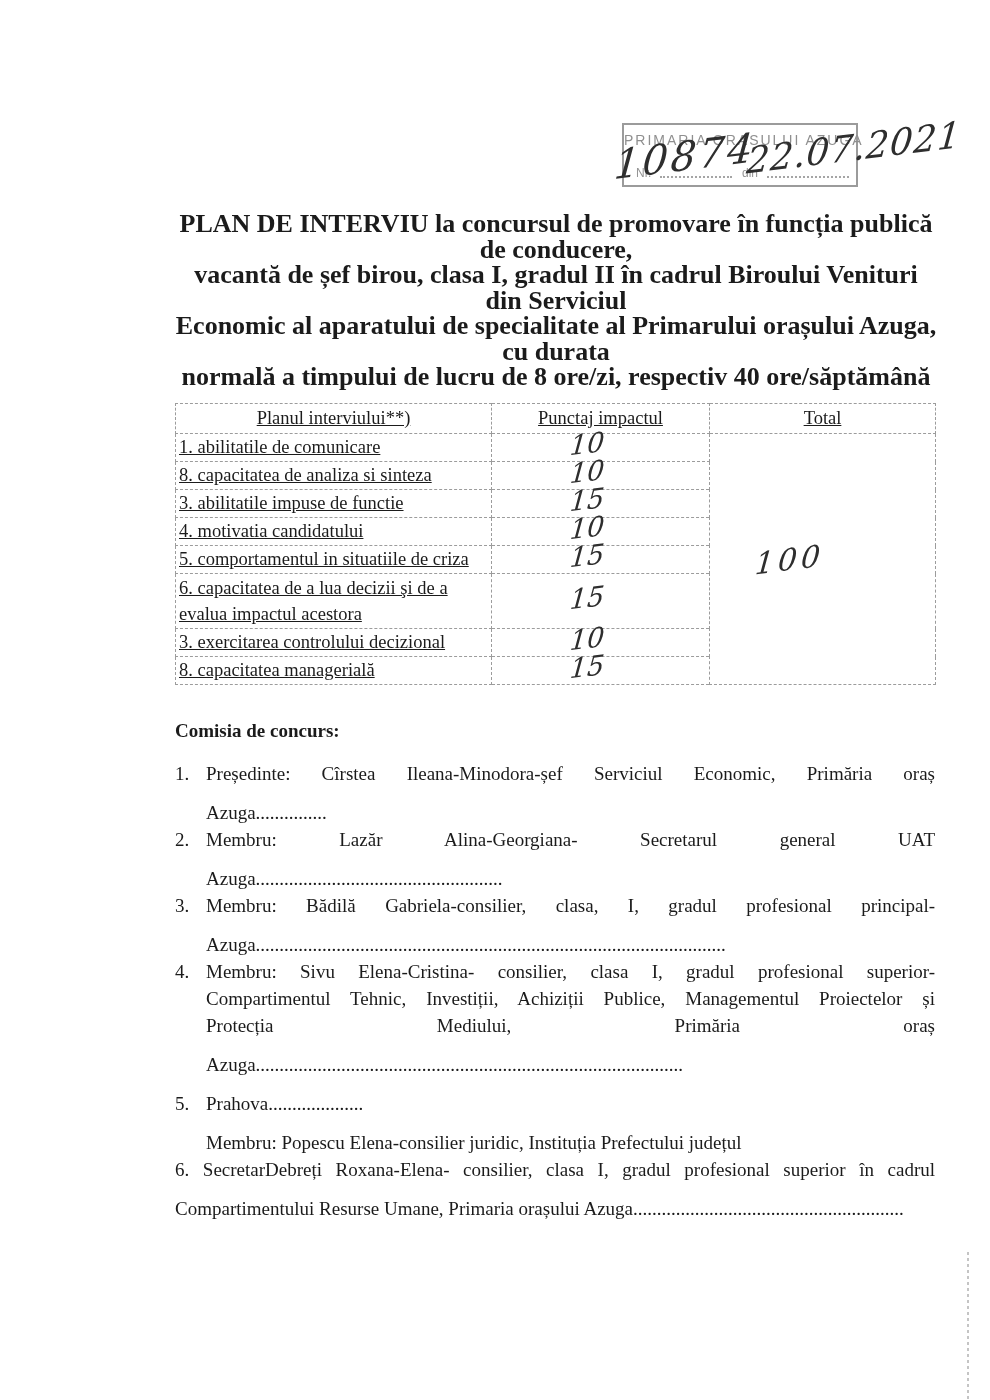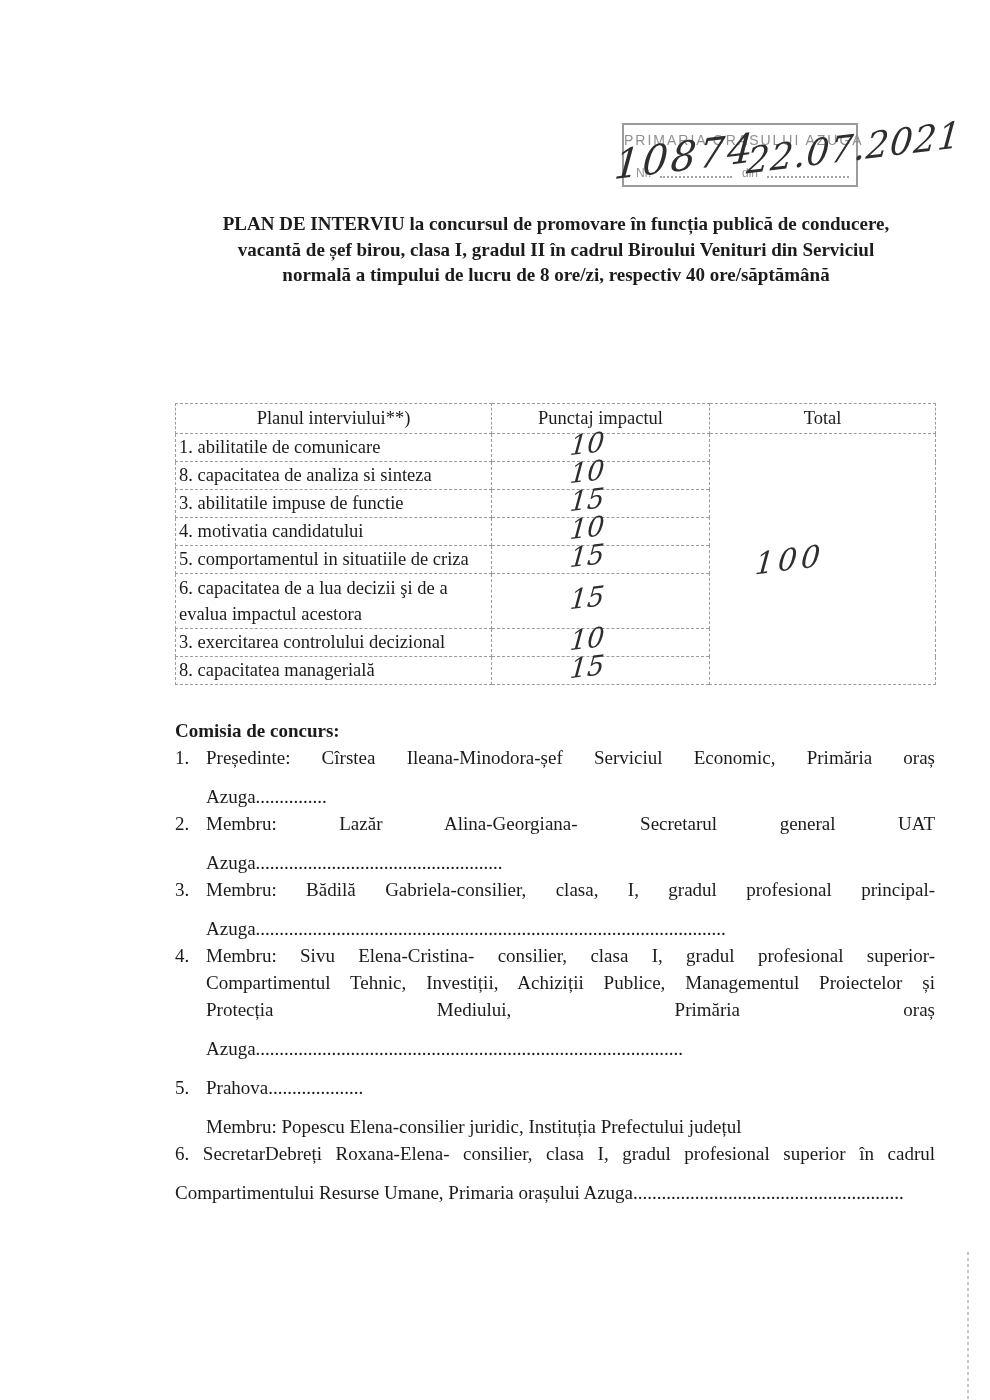--- a/index.html
+++ b/index.html
@@ -60,32 +60,33 @@
     font-size: 36px;
     letter-spacing: 1px;
   }
 
   
   .doc-title {
     position: absolute;
     left: 175px; top: 211px;
     width: 762px;
     font-weight: bold;
-    font-size: 19px;
+    font-size: 26px;
     line-height: 25.5px;
     text-align: center;
   }
 
   
   .score-table {
     position: absolute;
     left: 175px; top: 403px;
     width: 760px;
     border-collapse: collapse;
     table-layout: fixed;
+    text-decoration: underline;
   }
   .score-table th, .score-table td {
     border: 1px dashed #9c9c9c;
     font-weight: normal;
     font-size: 18.5px;
     vertical-align: middle;
   }
   .score-table th { height: 30px; text-align: center; }
   .col-plan  { width: 316px; }
   .col-score { width: 218px; }
@@ -98,21 +99,21 @@
   .total-cell .hw { font-size: 30px; letter-spacing: 4px; }
 
   
   .commission {
     position: absolute;
     left: 175px; top: 717px;
     width: 760px;
     font-size: 19px;
     line-height: 27px;
   }
-  .commission-heading { font-weight: bold; margin-bottom: 0; }
+  .commission-heading { font-weight: bold; margin-bottom: 16px; }
   .c-item { position: relative; padding-left: 31px; }
   .c-item.no-indent { padding-left: 0; }
   .item-number { position: absolute; left: 0; top: 0; }
   .jline { text-align: justify; text-align-last: justify; }
   .pline { text-align: left; margin-top: 12px; }
 
   
   .scan-line {
     position: absolute;
     left: 967px; top: 1252px;
@@ -132,20 +133,21 @@
     <span class="stamp-din">din</span>
     <span class="stamp-din-line"></span>
   </div>
   <span class="hw hw-number">10874</span>
   <span class="hw hw-date">22.07.2021</span>
 </div>
 
 <div class="doc-title">
   <div>PLAN DE INTERVIU  la concursul de promovare în funcția publică de conducere,</div>
   <div>vacantă de șef birou, clasa I, gradul II  în cadrul Biroului Venituri din Serviciul</div>
+  <div>Economic al aparatului de specialitate al Primarului orașului Azuga, cu durata</div>
   <div>normală a timpului de lucru de 8 ore/zi, respectiv 40 ore/săptămână</div>
 </div>
 
 <table class="score-table">
   <colgroup>
       <col class="col-plan">
       <col class="col-score">
       <col class="col-total">
     </colgroup>
   <tbody>

